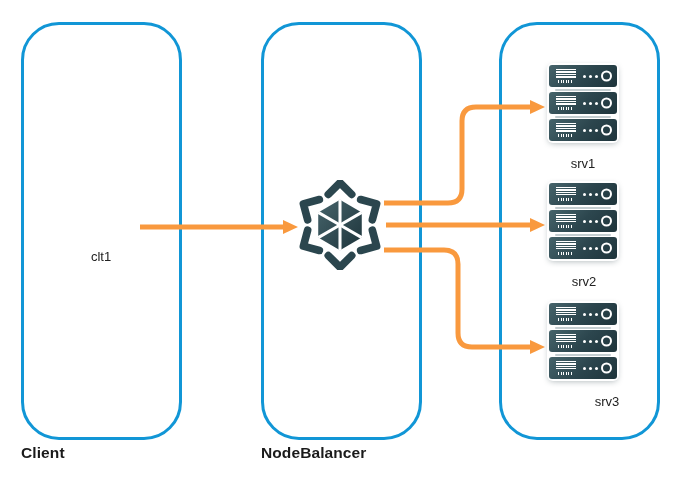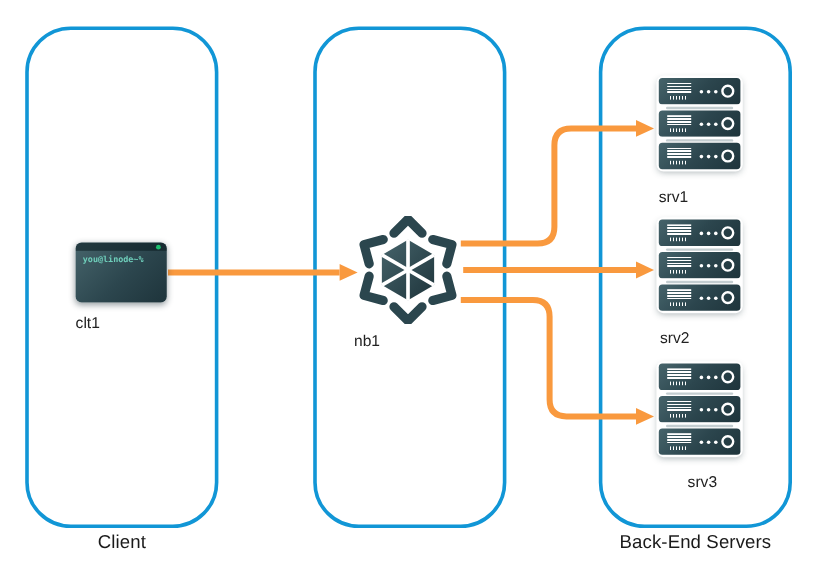--- a/index.html
+++ b/index.html
@@ -15,27 +15,27 @@
   html,body{background:#fff}
   body{font-family:"Liberation Sans","DejaVu Sans",sans-serif;color:var(--label-text)}
   .canvas{position:relative;width:683px;height:488px;background:#fff;overflow:hidden}
 
   
   .group-box{position:absolute;top:22px;height:418px;width:161px;
     border:3px solid var(--container-border);border-radius:38px;background:#fff}
   .group-box.g0{left:21px}
   .group-box.g1{left:261px}
   .group-box.g2{left:499px}
-  .group-label{position:absolute;top:444px;width:161px;text-align:center;
-    font-size:15.5px;font-weight:normal;letter-spacing:.1px;color:var(--label-text)}
+  .group-label{position:absolute;top:444px;width:161px;
+    font-size:15.5px;font-weight:bold;letter-spacing:.1px;color:var(--label-text)}
   .group-label.g0{left:21px}
   .group-label.g1{left:261px}
   .group-label.g2{left:499px}
 
-  .node-label{position:absolute;font-size:13px;color:#222}
+  .node-label{position:absolute;text-align:center;font-size:13px;color:#222}
 
   
   .terminal{position:absolute;left:63px;top:202px;width:76px;height:50px;border-radius:5px;
     background:linear-gradient(135deg,var(--icon-light) 0%,#2C464E 55%,var(--icon-dark) 100%);
     box-shadow:0 2px 5px rgba(20,40,48,.45);overflow:hidden}
   .terminal .titlebar{position:absolute;left:0;top:0;right:0;height:7px;
     background:rgba(8,24,30,.55)}
   .terminal .dot{position:absolute;right:5px;top:2px;width:4px;height:4px;border-radius:50%;
     background:var(--terminal-dot)}
   .terminal .prompt{position:absolute;left:6px;top:10px;
@@ -88,26 +88,21 @@
     <g>
       <path d="M386 225 H530"></path>
       <polygon points="530,218 545,225 530,232"></polygon>
     </g>
     <g>
       <path d="M384 250 H444 Q458 250 458 264 V333 Q458 347 472 347 H530"></path>
       <polygon points="530,340 545,347 530,354"></polygon>
     </g>
   </svg>
 
-  <div class="terminal">
-    <div class="titlebar"></div>
-    <div class="dot"></div>
-    <div class="prompt">you@linode~%</div>
-  </div>
-  <div class="node-label" style="left:63px;top:261px;width:76px">clt1</div>
+  <div class="node-label" style="left:63px;top:249px;width:76px">clt1</div>
 
   <svg class="nb-icon" viewBox="0 0 100 100">
     <defs>
       <linearGradient id="tealg" x1="0" y1="0" x2="1" y2="1">
         <stop offset="0" stop-color="#46646B"></stop>
         <stop offset="1" stop-color="#1E343B"></stop>
       </linearGradient>
     </defs>
     <polygon points="50,22 74.2,36 74.2,64 50,78 25.8,64 25.8,36" fill="url(#tealg)"></polygon>
     <g stroke="#fff" stroke-width="3.4">
@@ -120,21 +115,20 @@
     </g>
     <g fill="none" stroke="#2B464E" stroke-width="8.5" stroke-linecap="round" stroke-linejoin="round">
       <path d="M37 16 L50 3 L63 16"></path>
       <path d="M37 16 L50 3 L63 16" transform="rotate(60 50 50)"></path>
       <path d="M37 16 L50 3 L63 16" transform="rotate(120 50 50)"></path>
       <path d="M37 16 L50 3 L63 16" transform="rotate(180 50 50)"></path>
       <path d="M37 16 L50 3 L63 16" transform="rotate(240 50 50)"></path>
       <path d="M37 16 L50 3 L63 16" transform="rotate(300 50 50)"></path>
     </g>
   </svg>
-  <div class="node-label" style="left:295px;top:276px;width:90px">nb1</div>
 
   <div class="srv-stack" style="top:65px">
     <div class="srv-unit">
       <div class="u-lines"></div>
         <div class="u-ticks"></div>
         <div class="u-dot"></div>
         <div class="u-ring"></div>
     </div>
     <div class="srv-sep"></div>
     <div class="srv-unit">
@@ -195,15 +189,15 @@
     <div class="srv-unit">
       <div class="u-lines"></div>
         <div class="u-ticks"></div>
         <div class="u-dot"></div>
         <div class="u-ring"></div>
     </div>
   </div>
   <div class="node-label" style="left:573px;top:394px;width:68px">srv3</div>
 
   <div class="group-label g0">Client</div>
-  <div class="group-label g2">Back-End Servers</div>
+  <div class="group-label g1">NodeBalancer</div>
 
 </div>
 
 </body></html>

